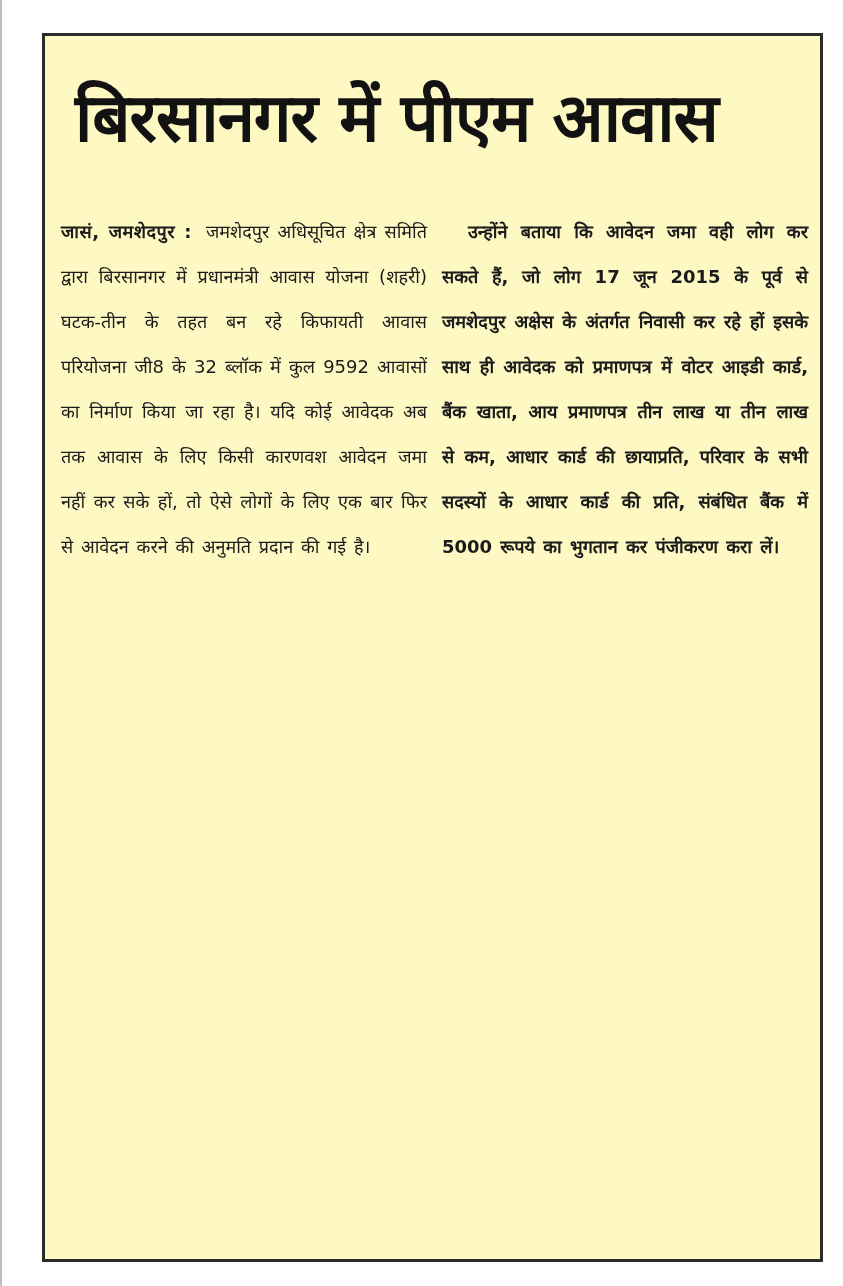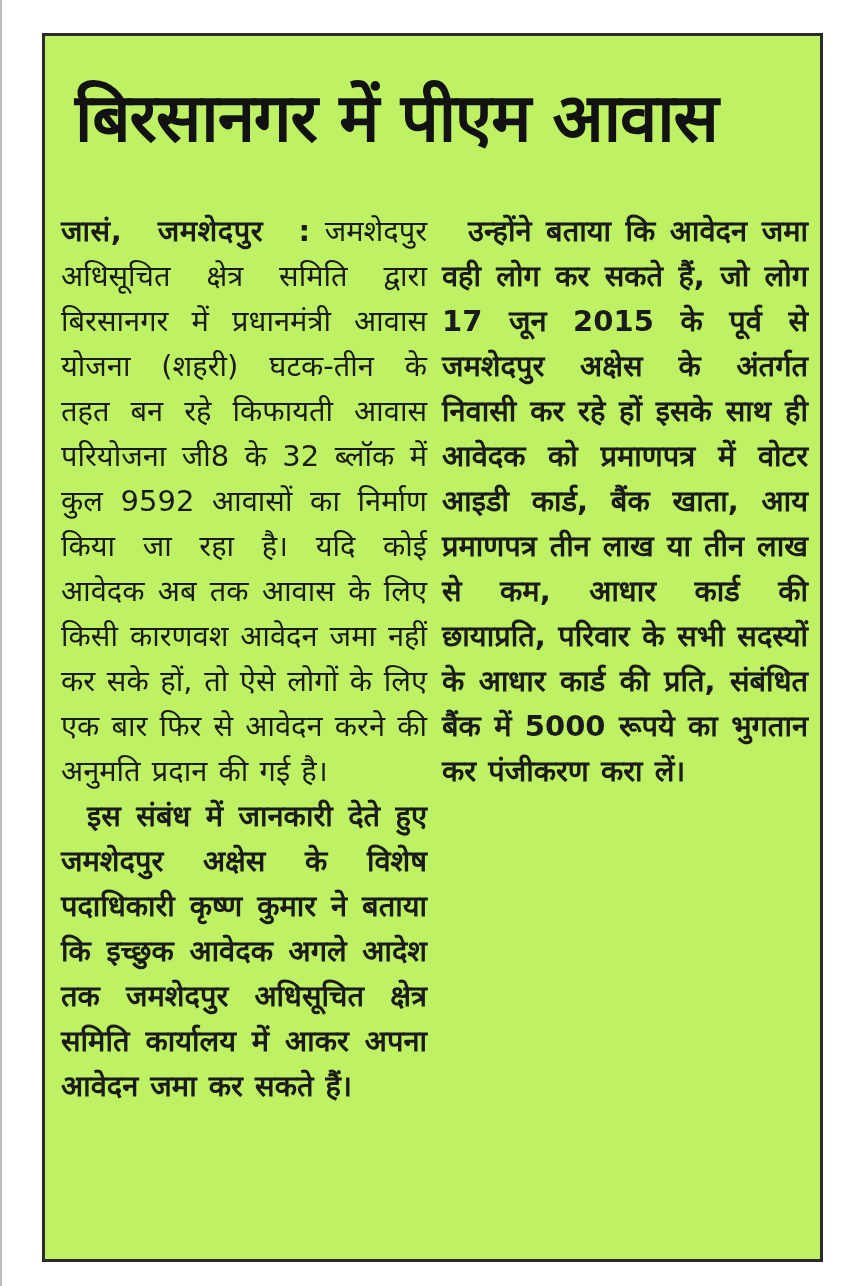--- a/index.html
+++ b/index.html
@@ -23,21 +23,21 @@
     background: #bdbdbd;
   }
   .clip-box {
     position: absolute;
     left: 42px;
     top: 33px;
     width: 781px;
     height: 1229px;
     box-sizing: border-box;
     border: 3px solid #2b2b2b;
-    background: #bef264;
+    background: #fef9c3;
     padding: 28px 12px 18px 16px;
   }
   .headline {
     margin: 6px 0 0 14px;
     color: #121212;
     font-weight: bold;
     font-size: 67px;
     line-height: 97px;
     letter-spacing: -1px;
   }
@@ -50,21 +50,21 @@
     gap: 15px;
     margin-top: 42px;
   }
   .col {
     flex: 1 1 0;
     min-width: 0;
   }
   .para {
     margin: 0;
     color: #1b1b1b;
-    font-size: 29px;
+    font-size: 18px;
     line-height: 45px;
     text-align: justify;
     word-spacing: 2px;
   }
   .para.indent {
     text-indent: 26px;
     font-weight: bold;
   }
   .byline {
     font-weight: bold;
@@ -82,21 +82,20 @@
   <h1 class="headline">
     <span class="hl-line">बिरसानगर में पीएम आवास</span>
   </h1>
 
   <div class="article-body">
 
     <div class="col">
       <p class="para">
         <strong class="byline">जासं, जमशेदपुर :</strong><span>जमशेदपुर अधिसूचित क्षेत्र समिति द्वारा बिरसानगर में प्रधानमंत्री आवास योजना (शहरी) घटक-तीन के तहत बन रहे किफायती आवास परियोजना जी8 के 32 ब्लॉक में कुल 9592 आवासों का निर्माण किया जा रहा है। यदि कोई आवेदक अब तक आवास के लिए किसी कारणवश आवेदन जमा नहीं कर सके हों, तो ऐसे लोगों के लिए एक बार फिर से आवेदन करने की अनुमति प्रदान की गई है।</span>
       </p>
-      <p class="para indent">इस संबंध में जानकारी देते हुए जमशेदपुर अक्षेस के विशेष पदाधिकारी कृष्ण कुमार ने बताया कि इच्छुक आवेदक अगले आदेश तक जमशेदपुर अधिसूचित क्षेत्र समिति कार्यालय में आकर अपना आवेदन जमा कर सकते हैं।</p>
     </div>
 
     <div class="col">
       <p class="para indent">उन्होंने बताया कि आवेदन जमा वही लोग कर सकते हैं, जो लोग 17 जून 2015 के पूर्व से जमशेदपुर अक्षेस के अंतर्गत निवासी कर रहे हों इसके साथ ही आवेदक को प्रमाणपत्र में वोटर आइडी कार्ड, बैंक खाता, आय प्रमाणपत्र तीन लाख या तीन लाख से कम, आधार कार्ड की छायाप्रति, परिवार के सभी सदस्यों के आधार कार्ड की प्रति, संबंधित बैंक में 5000 रूपये का भुगतान कर पंजीकरण करा लें।</p>
     </div>
 
   </div>
 </div>
 
 </body></html>

